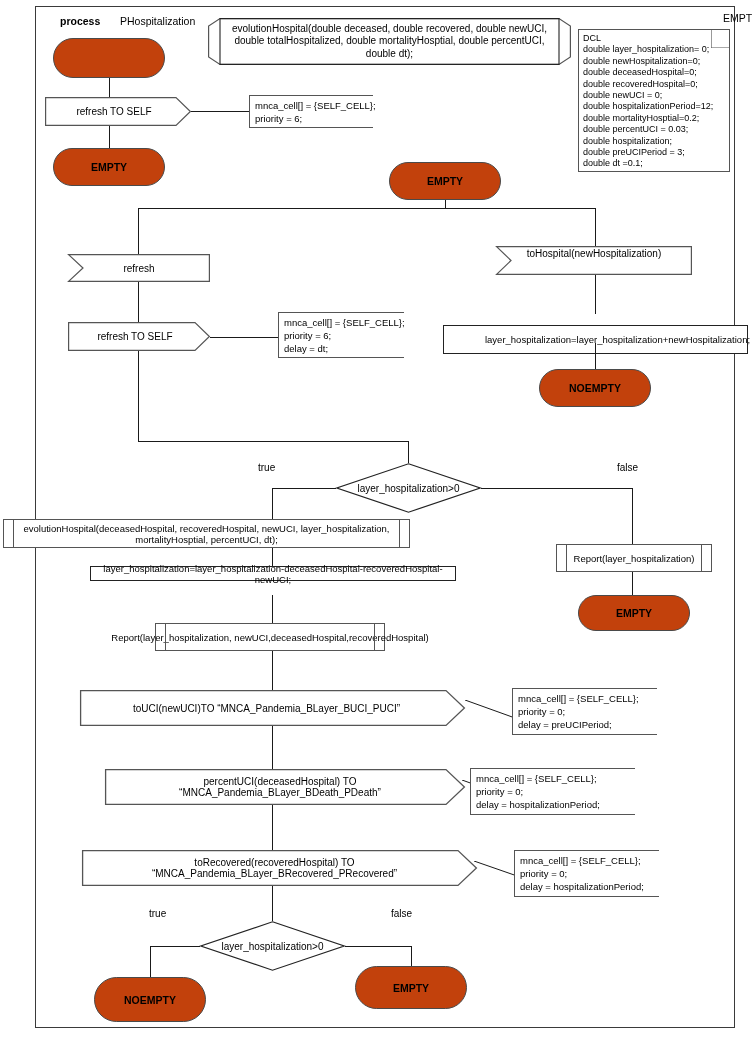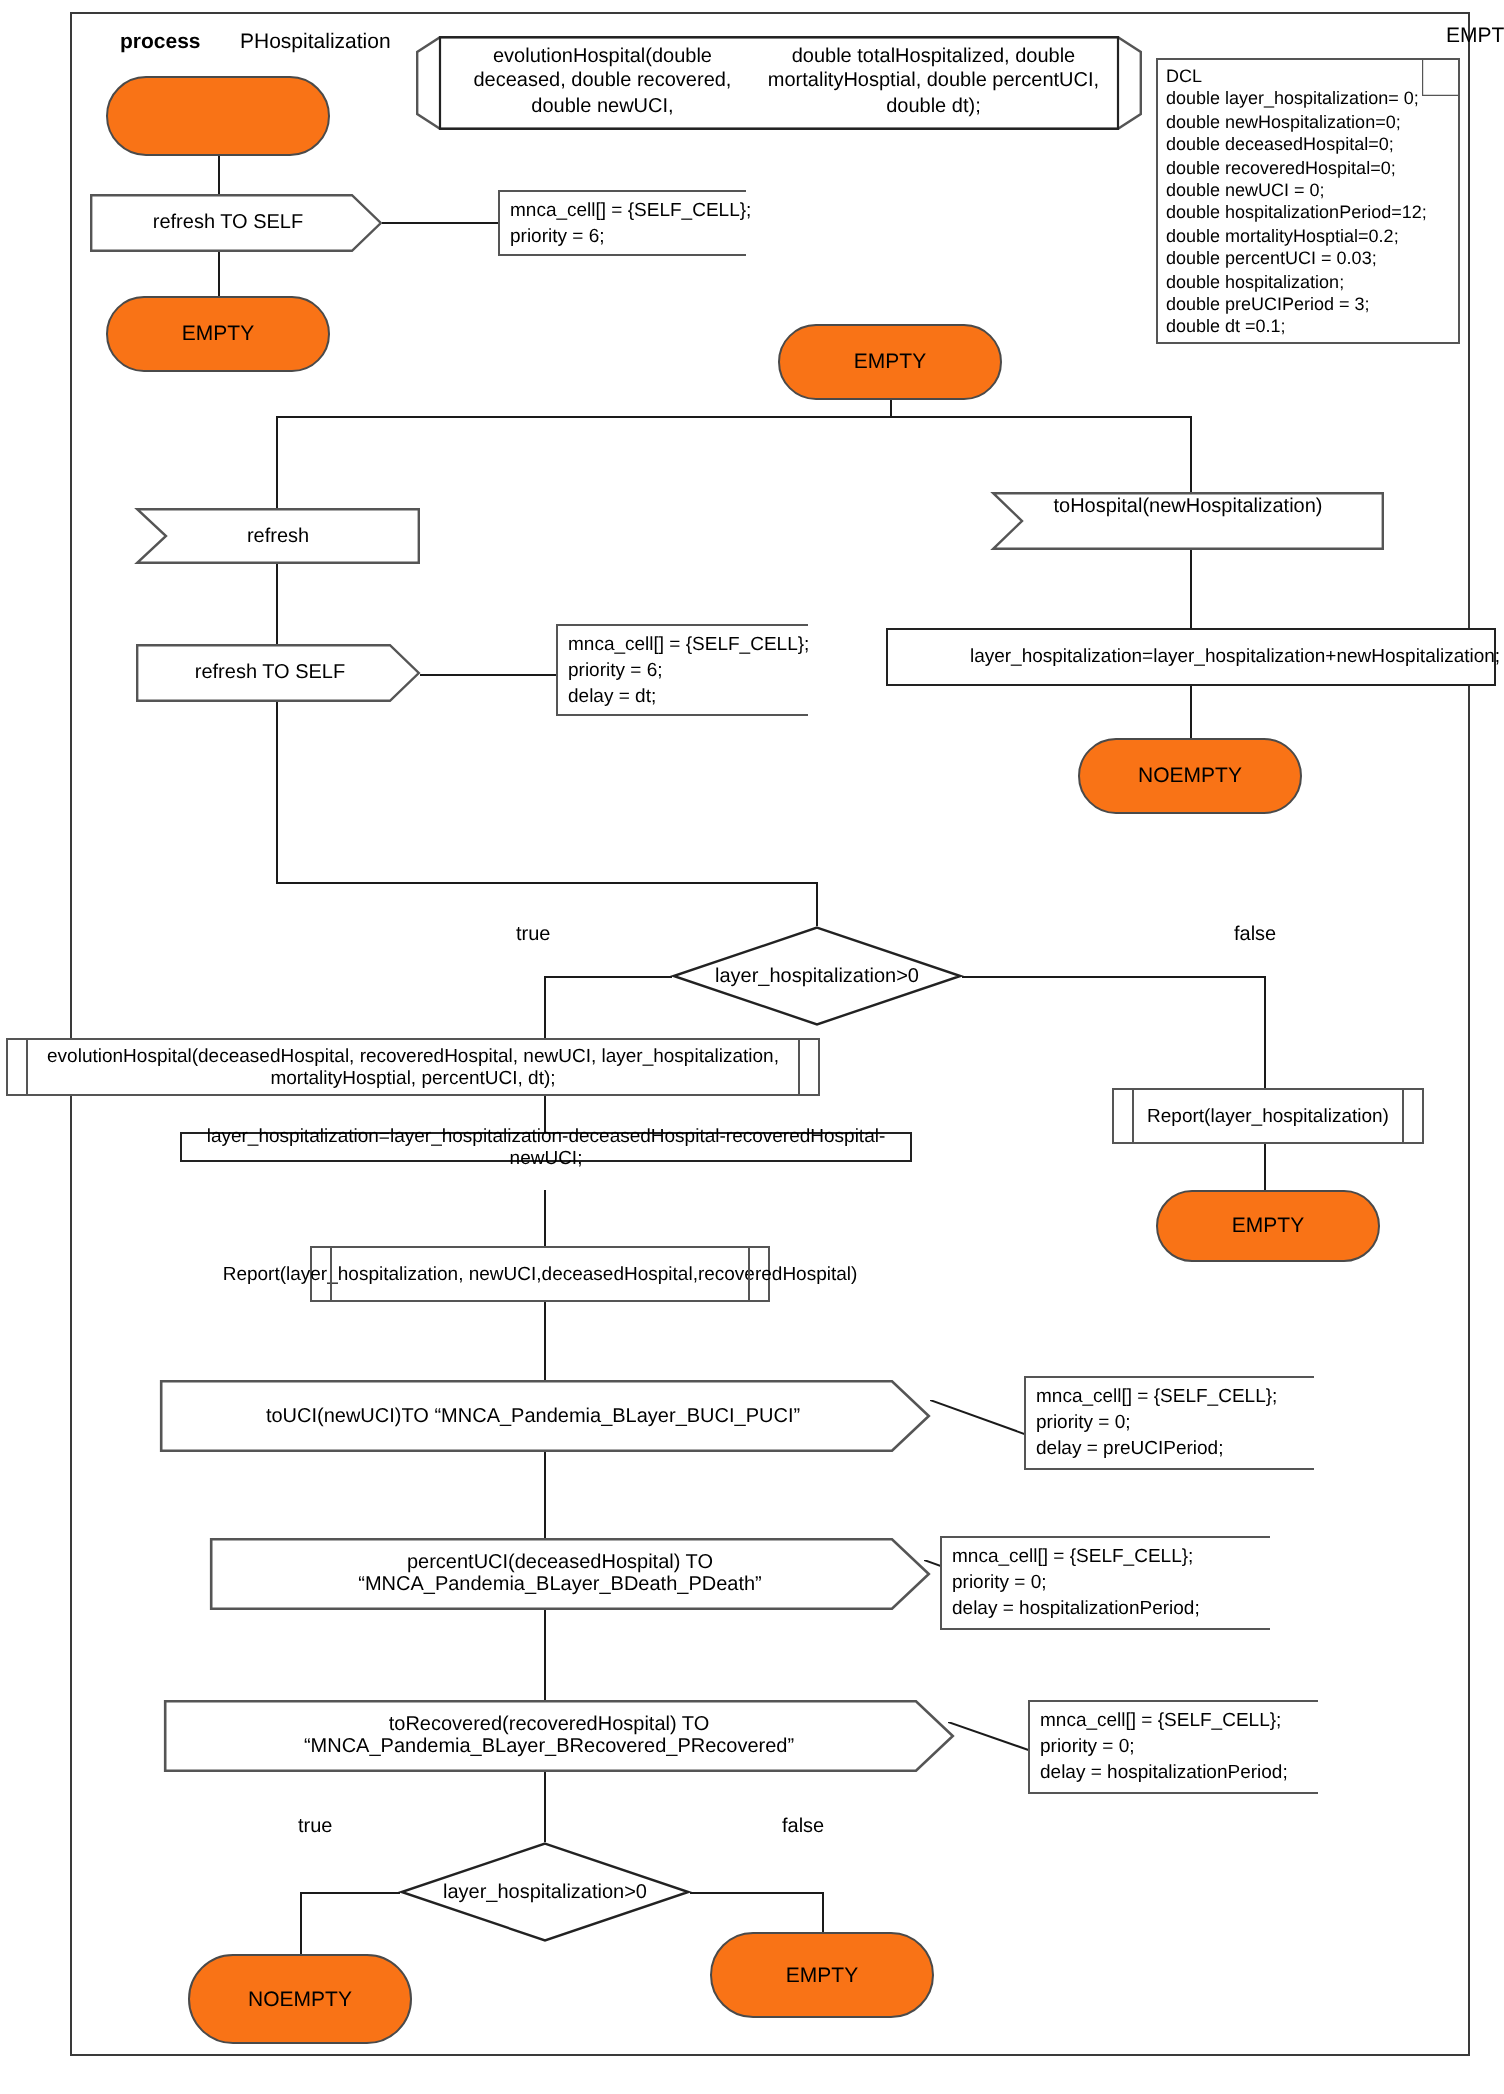--- a/index.html
+++ b/index.html
@@ -32,22 +32,23 @@
     border:1.6px solid #3a3a3a;
     background:transparent;
   }
   
   .vline{position:absolute;width:1px;background:#1a1a1a;}
   .hline{position:absolute;height:1px;background:#1a1a1a;}
   
   .state{
     border:1.4px solid #4a4a4a;
     border-radius:28px;
-    background:#f97316;
+    background:#c2410c;
     font-size:10.5px;
+    font-weight:bold;
   }
   
   .task{
     border:1.2px solid #222;
     background:#fff;
     font-size:10px;
   }
   
   .proccall{
     border:1.2px solid #555;
@@ -127,21 +128,21 @@
 
   <div class="abs state ctr" style="left:53px;top:148px;width:112px;height:38px;">
     <span>EMPTY</span>
   </div>
 
   <div class="abs shape" style="left:208px;top:18px;width:363px;height:47px;">
     <svg width="363" height="47" viewBox="0 0 363 47">
       <polygon points="12,0.6 351,0.6 362.4,8 362.4,39 351,46.4 12,46.4 0.6,39 0.6,8" fill="#fff" stroke="#555" stroke-width="1.2"></polygon>
       <rect x="12" y="0.6" width="339" height="45.8" fill="none" stroke="#222" stroke-width="1.1"></rect>
     </svg>
-    <div class="txt wrap" style="padding:0 16px;">
+    <div class="txt wrap" style="padding:0 16px;flex-direction:column;">
       <div>evolutionHospital(double deceased, double recovered, double newUCI,</div>
       <div>double totalHospitalized, double mortalityHosptial, double percentUCI, double dt);</div>
     </div>
   </div>
 
   <div class="abs dcl" style="left:578px;top:29px;width:152px;height:143px;">
     <svg class="foldline" width="18" height="18" viewBox="0 0 18 18" style="position:absolute;top:0;right:0;">
       <polygon points="0,0 18,18 0,18" fill="#fff" stroke="none"></polygon>
       <polyline points="0,0 0,18 18,18" fill="none" stroke="#555" stroke-width="1.2"></polyline>
     </svg>
@@ -200,21 +201,21 @@
 
   <div class="abs shape" style="left:496px;top:246px;width:196px;height:14px;">
     <svg width="196" height="29" viewBox="0 0 196 29">
       <polygon points="0.6,0.6 195.4,0.6 195.4,28.4 0.6,28.4 15,14.5 0.6,0.6" fill="#fff" stroke="#555" stroke-width="1.2"></polygon>
     </svg>
     <div class="txt">toHospital(newHospitalization)</div>
   </div>
 
   <div class="vline" style="left:595px;top:275px;height:39px;"></div>
 
-  <div class="abs task ctr" style="left:443px;top:314px;width:305px;height:29px;padding-left:44px;">
+  <div class="abs task ctr" style="left:443px;top:325px;width:305px;height:29px;padding-left:44px;">
     <span class="small">layer_hospitalization=layer_hospitalization+newHospitalization;</span>
   </div>
 
   <div class="vline" style="left:595px;top:343px;height:26px;"></div>
 
   <div class="abs state ctr" style="left:539px;top:369px;width:112px;height:38px;">
     <span>NOEMPTY</span>
   </div>
 
   <div class="abs shape" style="left:336px;top:463px;width:145px;height:50px;">

